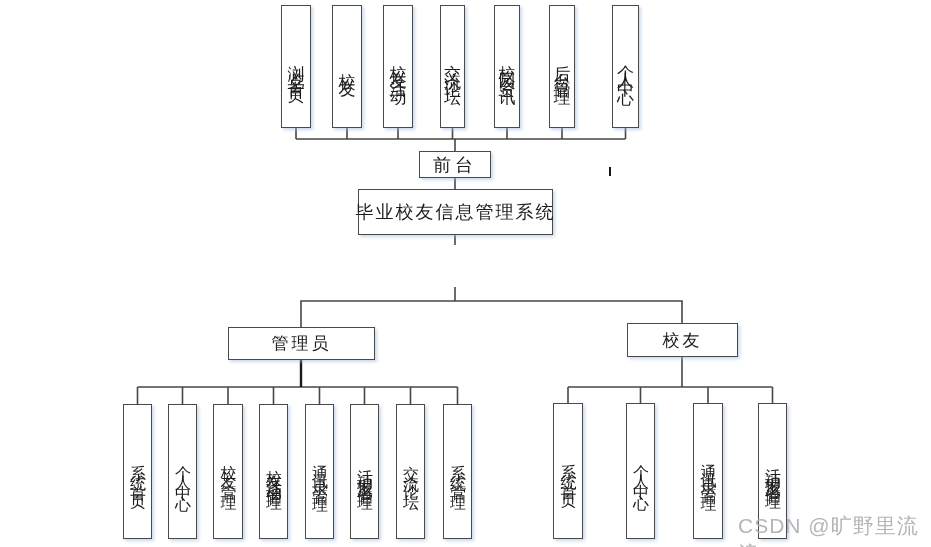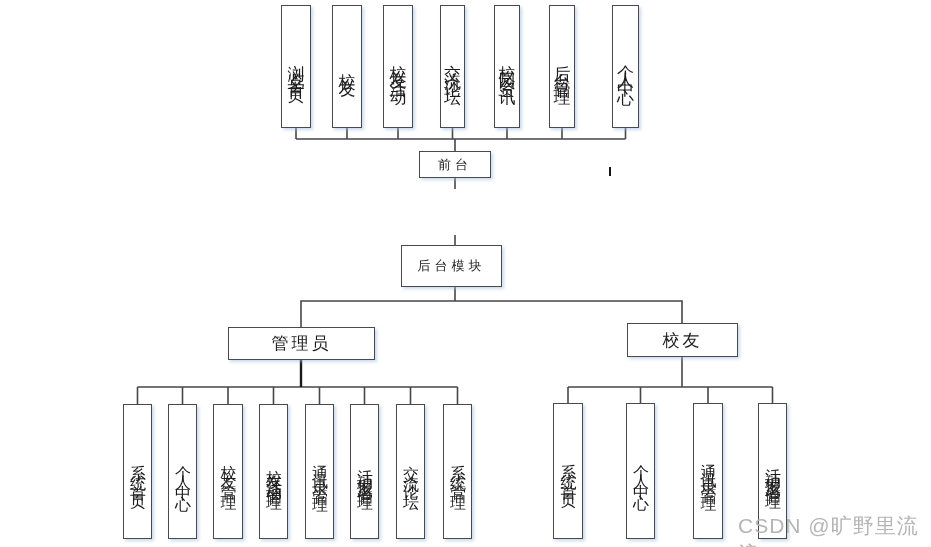--- a/index.html
+++ b/index.html
@@ -28,21 +28,21 @@
     writing-mode:vertical-rl;
     text-orientation:upright;
   }
   
   .vtop{font-size:17px;letter-spacing:8px;}
   
   .vb4{font-size:16px;letter-spacing:10px;}
   .vb5{font-size:16px;letter-spacing:8px;}
   .vb6{font-size:16px;letter-spacing:5px;}
   
-  .hsmall{font-size:13px;letter-spacing:4px;}
+  .hsmall{font-size:18px;letter-spacing:4px;}
   .hroot{font-size:18px;letter-spacing:2px;}
   .hrole{font-size:17px;letter-spacing:3px;font-family:Liberation Mono, monospace;}
   #tick{
     position:absolute;left:609px;top:167px;width:2px;height:9px;
     background:#141414;z-index:3;
   }
   #watermark{
     position:absolute;left:738px;top:512px;
     font-size:21px;letter-spacing:1px;
     color:#b5b5b5;z-index:5;
@@ -67,21 +67,21 @@
 
   <div class="box vbox vtop" style="left:281px;top:5px;width:30px;height:123px">浏览首页</div>
   <div class="box vbox vtop" style="left:332px;top:5px;width:30px;height:123px">校友</div>
   <div class="box vbox vtop" style="left:383px;top:5px;width:30px;height:123px">校友活动</div>
   <div class="box vbox vtop" style="left:440px;top:5px;width:25px;height:123px">交流论坛</div>
   <div class="box vbox vtop" style="left:494px;top:5px;width:26px;height:123px">校园资讯</div>
   <div class="box vbox vtop" style="left:549px;top:5px;width:26px;height:123px">后台管理</div>
   <div class="box vbox vtop" style="left:612px;top:5px;width:27px;height:123px">个人中心</div>
 
   <div class="box hsmall" style="left:419px;top:151px;width:72px;height:27px">前台</div>
-  <div class="box hsmall" style="left:401px;top:245px;width:101px;height:42px">后台模块</div>
+  <div class="box hroot" style="left:358px;top:189px;width:195px;height:46px">毕业校友信息管理系统</div>
 
   <div class="box hrole" style="left:228px;top:327px;width:147px;height:33px">管理员</div>
   <div class="box hrole" style="left:627px;top:323px;width:111px;height:34px">校友</div>
 
   <div class="box vbox vb4" style="left:123px;top:404px;width:29px;height:135px">系统首页</div>
   <div class="box vbox vb4" style="left:168px;top:404px;width:29px;height:135px">个人中心</div>
   <div class="box vbox vb4" style="left:213px;top:404px;width:30px;height:135px">校友管理</div>
   <div class="box vbox vb6" style="left:259px;top:404px;width:29px;height:135px">校友活动管理</div>
   <div class="box vbox vb5" style="left:305px;top:404px;width:29px;height:135px">通讯录管理</div>
   <div class="box vbox vb6" style="left:350px;top:404px;width:29px;height:135px">活动报名管理</div>

